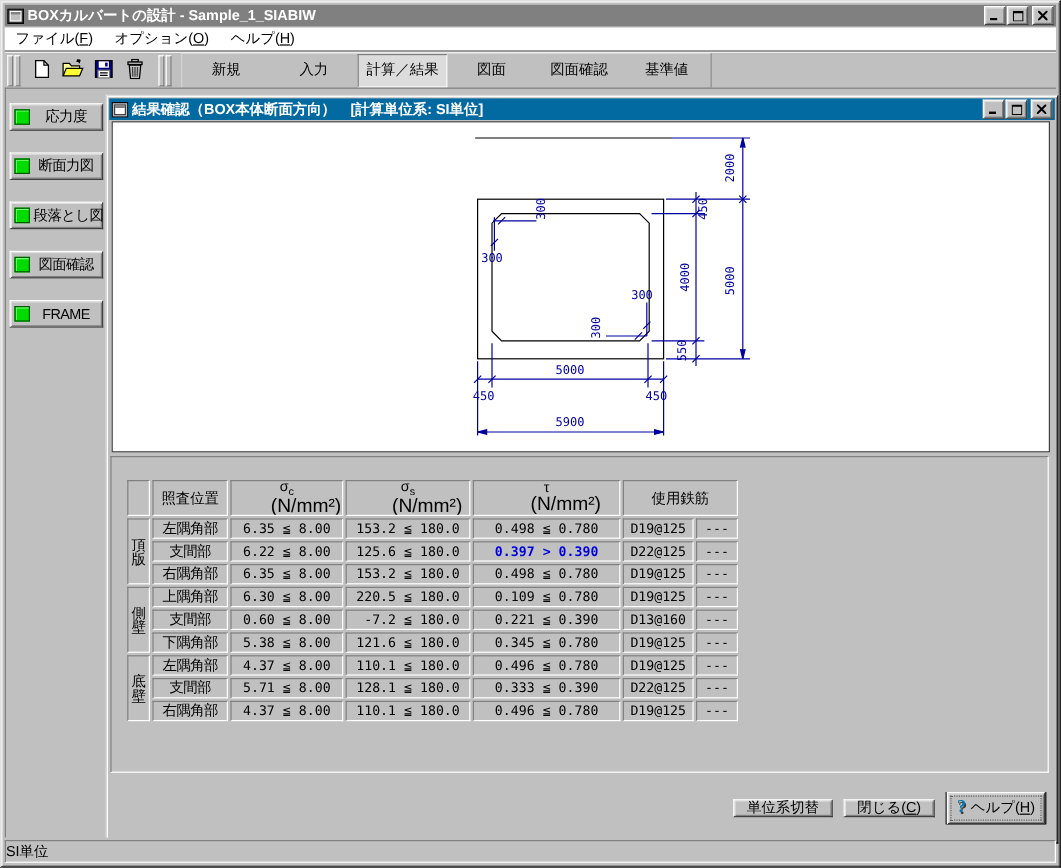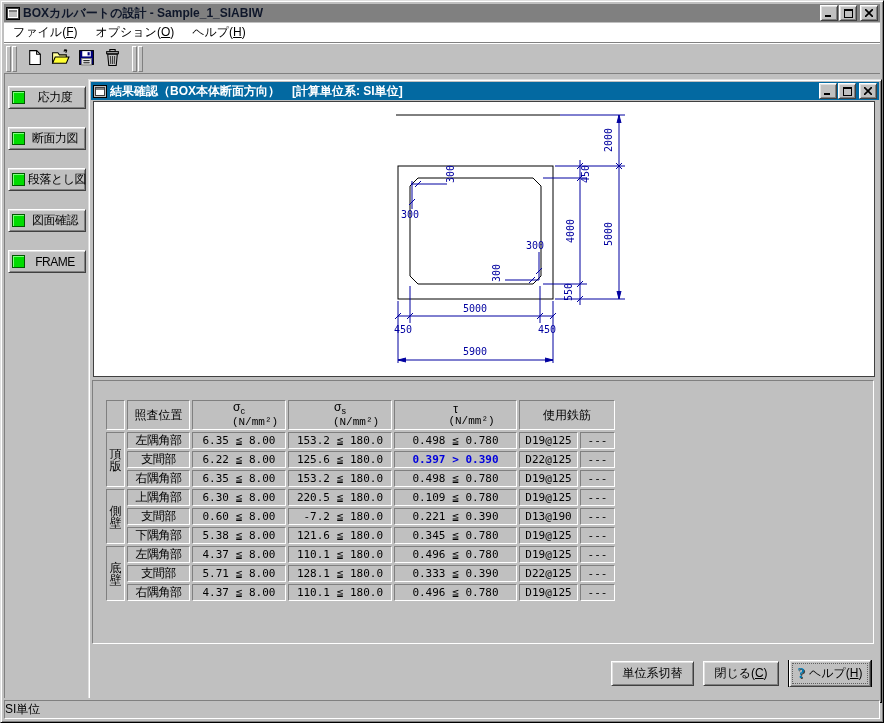--- a/index.html
+++ b/index.html
@@ -14,21 +14,21 @@
          box-shadow:inset 1px 1px 0 #fff, inset -1px -1px 0 #808080;}
   .bo2{border:1px solid;border-color:#fff #404040 #404040 #fff;
        box-shadow:inset 1px 1px 0 #dfdfdf, inset -1px -1px 0 #808080;}
   .bi1{border:1px solid;border-color:#808080 #fff #fff #808080;}
 
   #main-window{position:absolute;inset:0;background:#c0c0c0;}
 
   
   #titlebar{position:absolute;left:3px;top:3px;right:3px;height:18px;
     background:#808080;display:flex;align-items:center;padding:0 2px;}
-  #titlebar .title{flex:1;color:#0f172a;font-weight:bold;font-size:12px;
+  #titlebar .title{flex:1;color:#ffffff;font-weight:bold;font-size:12px;
     margin-left:3px;white-space:nowrap;overflow:hidden;}
   .win-icon{width:14px;height:13px;flex:0 0 auto;}
   .tb-btn{width:16px;height:14px;background:#c0c0c0;margin-left:1px;
     display:flex;align-items:center;justify-content:center;flex:0 0 auto;}
   .tb-btn.close{margin-left:3px;}
 
   
   #menubar{position:absolute;left:3px;top:22px;right:3px;height:19px;
     display:flex;align-items:center;background:#ffffff;}
   .menu-item{padding:2px 9px;white-space:nowrap;}
@@ -73,33 +73,33 @@
   #table-panel{position:absolute;left:3px;top:300px;width:780px;height:262px;background:#c0c0c0;}
 
   #results-table{position:absolute;left:13px;top:19px;display:grid;
     grid-template-columns:19px 63px 94px 104px 123px 59px 35px;
     grid-template-rows:30px repeat(9,17px);gap:2px;
     font-family:"DejaVu Sans Mono","Liberation Mono",monospace;font-size:11px;}
   .tcell{background:#c0c0c0;border:1px solid;border-color:#808080 #fff #fff #808080;
     display:flex;align-items:center;justify-content:center;overflow:hidden;}
   .hdr{flex-direction:column;line-height:1.05;
     font-family:"Liberation Sans","DejaVu Sans",sans-serif;font-size:12px;}
-  .hdr .unit{font-size:11px;font-family:Liberation Mono, monospace;margin-left:32px;}
+  .hdr .unit{font-size:16px;font-family:Liberation Sans, sans-serif;margin-left:32px;}
   .hdr sub{font-size:9px;}
   .group-cell{flex-direction:column;line-height:1.0;
     font-family:"Liberation Sans","DejaVu Sans",sans-serif;font-size:12px;}
   .pos-cell{font-family:"Liberation Sans","DejaVu Sans",sans-serif;font-size:12px;letter-spacing:-0.5px;}
   .vcell{display:grid;grid-template-columns:1fr 14px 1fr;align-items:center;}
   .vcell .v{text-align:right;padding-right:3px;}
   .vcell .o{text-align:center;}
   .vcell .l{text-align:left;padding-left:3px;}
   .vcell.ng{color:#0000dd;font-weight:bold;}
 
   #footer-btns{position:absolute;right:9px;top:580px;display:flex;align-items:center;gap:9px;}
-  .btn{height:25px;background:#c0c0c0;display:flex;align-items:center;justify-content:center;
+  .btn{height:15px;background:#c0c0c0;display:flex;align-items:center;justify-content:center;
     font-size:12px;white-space:nowrap;}
   #unit-btn{width:83px;}
   #close-btn{width:76px;}
   #help-btn{width:84px;height:27px;border:1px solid #000;padding:0;}
   #help-btn .inner{width:100%;height:100%;display:flex;align-items:center;justify-content:center;gap:4px;
     border:1px solid;border-color:#fff #404040 #404040 #fff;
     box-shadow:inset 1px 1px 0 #dfdfdf, inset -1px -1px 0 #808080;}
   #help-btn .dotted{display:flex;align-items:center;gap:4px;border:1px dotted #606060;padding:1px 4px;}
   .qmark{color:#0078b0;font-weight:bold;font-size:15px;font-family:"Liberation Serif","DejaVu Serif",serif;
     text-shadow:1px 1px 0 #404040;line-height:1;}
@@ -175,20 +175,28 @@
           <span><svg width="15" height="17" viewBox="0 0 14 16">
               <rect x="4.5" y="0.5" width="5" height="2" fill="#c0c0c0" stroke="#000"></rect>
               <rect x="1.5" y="2.5" width="11" height="2" fill="#c0c0c0" stroke="#000"></rect>
               <path d="M2.5 5 H11.5 L10.5 15.5 H3.5 Z" fill="#c0c0c0" stroke="#000"></path>
               <path d="M5 6.5 L5.3 14 M7 6.5 V14 M9 6.5 L8.7 14" stroke="#404040" fill="none"></path>
             </svg></span>
         </span>
       </span>
     <span class="grip" style="margin-left:8px"></span>
     <span class="grip" style="margin-left:1px"></span>
+    <span id="strip">
+        <span class="strip-btn">新規</span>
+        <span class="strip-btn">入力</span>
+        <span class="strip-btn active">計算／結果</span>
+        <span class="strip-btn">図面</span>
+        <span class="strip-btn">図面確認</span>
+        <span class="strip-btn">基準値</span>
+      </span>
   </div>
 
   <div id="client">
 
     <div id="sidebar">
         <div class="side-btn bo2">
           <span class="led" style="background: rgb(0, 220, 0);"></span>
           <span class="side-label">応力度</span>
         </div>
         <div class="side-btn bo2">
@@ -404,21 +412,21 @@
             <div class="tcell vcell" style="grid-area: 6 / 4;">
               <span class="v">-7.2</span>
               <span class="o">≦</span>
               <span class="l">180.0</span>
             </div>
             <div class="tcell vcell" style="grid-area: 6 / 5;">
               <span class="v">0.221</span>
               <span class="o">≦</span>
               <span class="l">0.390</span>
             </div>
-            <div class="tcell " style="grid-area: 6 / 6;">D13@190</div>
+            <div class="tcell " style="grid-area: 6 / 6;">D13@160</div>
             <div class="tcell " style="grid-area: 6 / 7;">---</div>
             <div class="tcell pos-cell" style="grid-area: 7 / 2;">下隅角部</div>
             <div class="tcell vcell" style="grid-area: 7 / 3;">
               <span class="v">5.38</span>
               <span class="o">≦</span>
               <span class="l">8.00</span>
             </div>
             <div class="tcell vcell" style="grid-area: 7 / 4;">
               <span class="v">121.6</span>
               <span class="o">≦</span>

